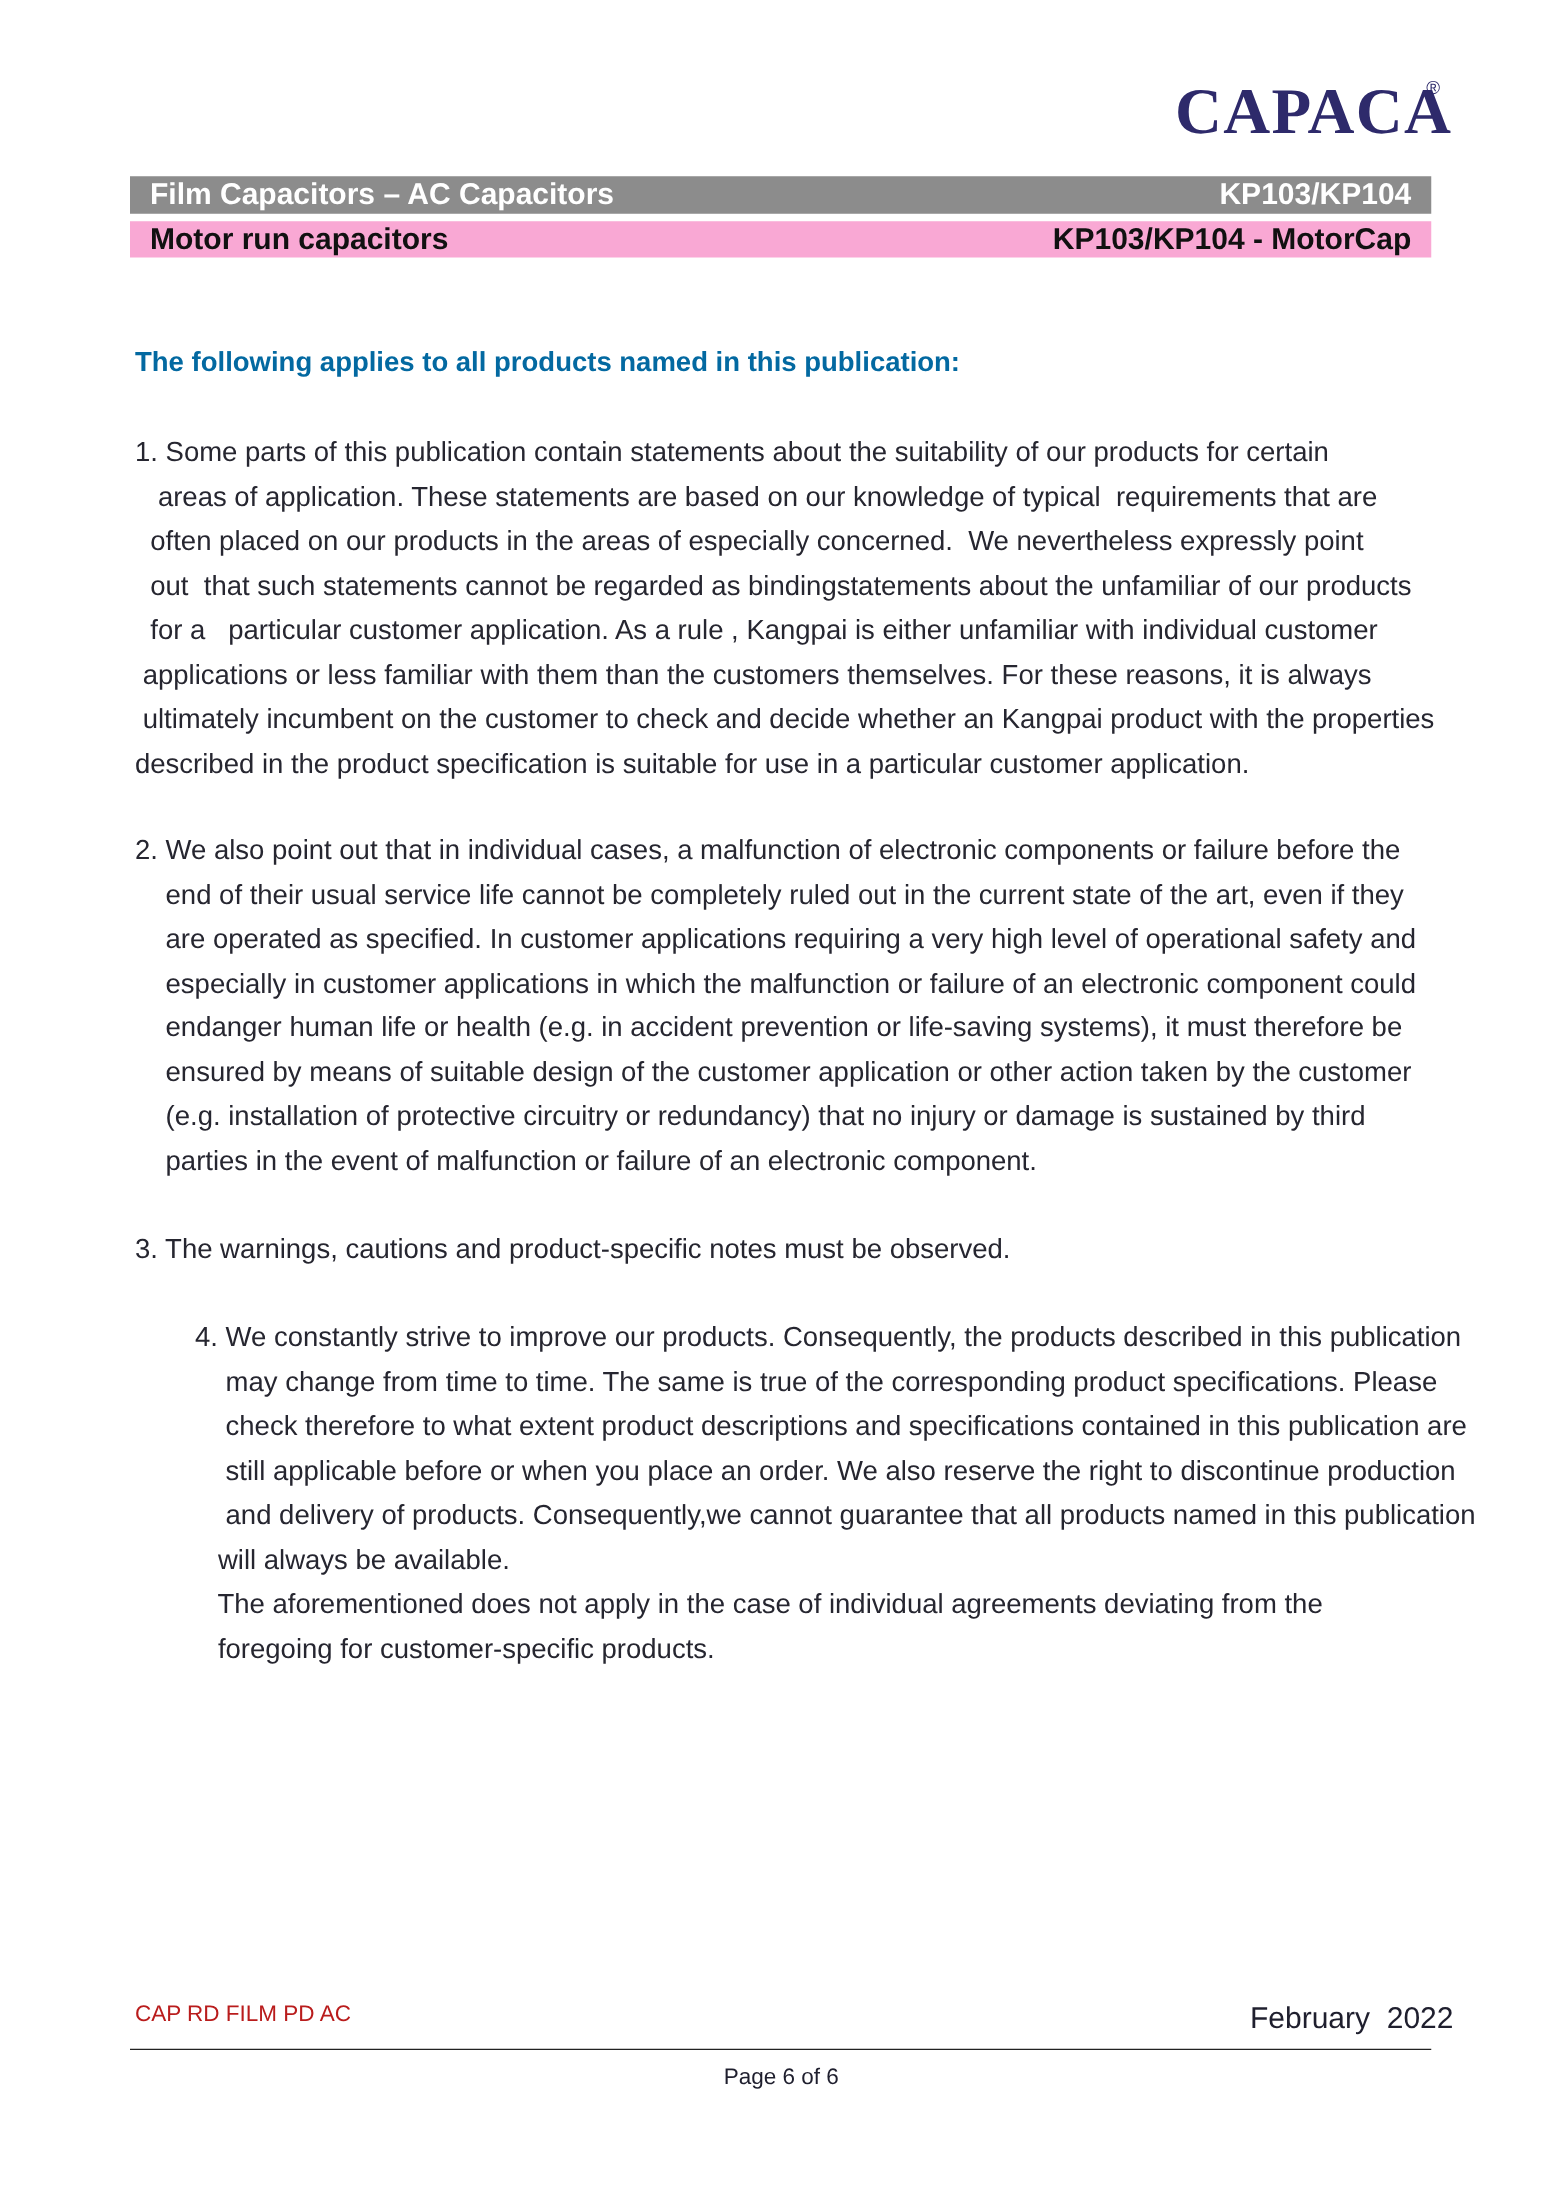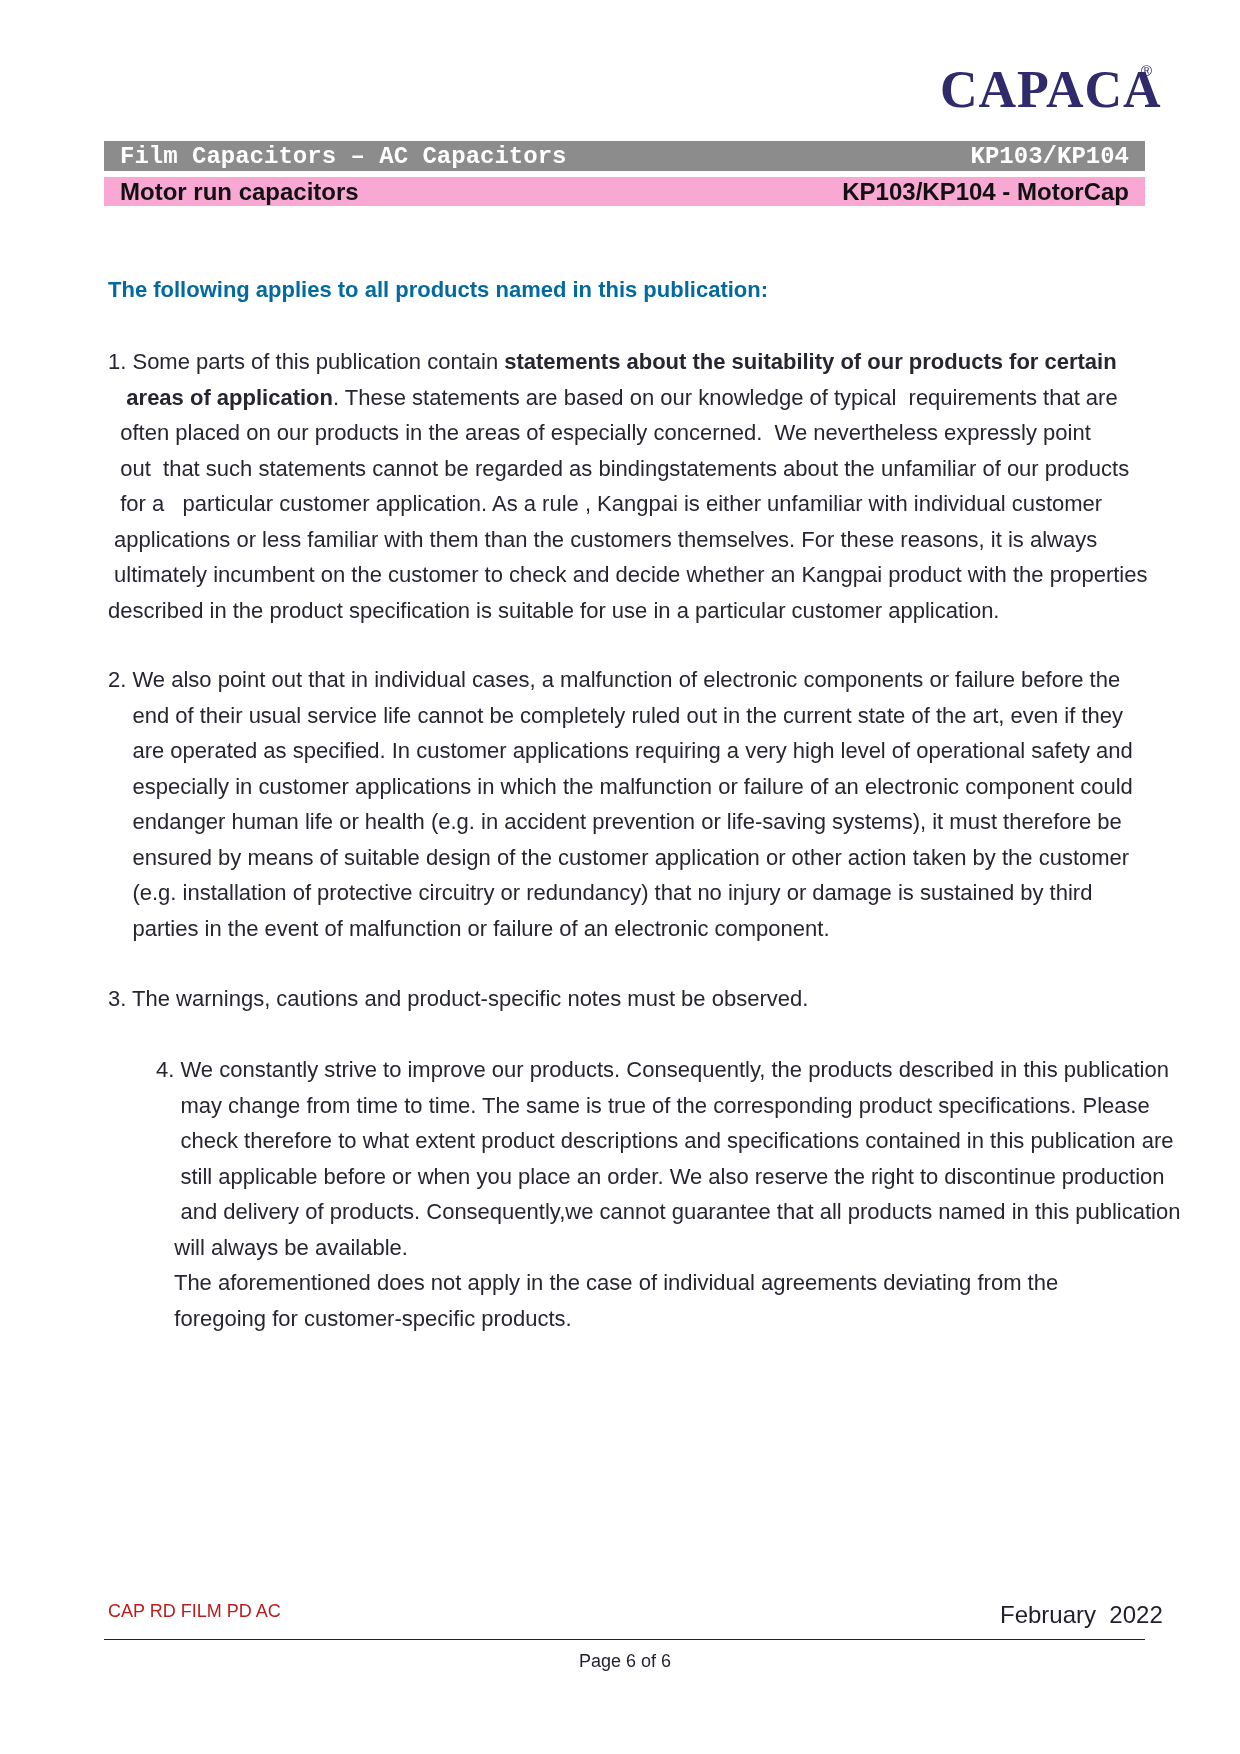--- a/index.html
+++ b/index.html
@@ -18,32 +18,32 @@
   .logo-reg {
     position: absolute; right: 0; top: 2px; font-size: 15px; color: #2e2a6b;
     font-family: "Liberation Sans", sans-serif;
   }
   .bar {
     position: absolute; left: 104px; width: 1041px;
     display: flex; justify-content: space-between; align-items: center;
     box-sizing: border-box; padding: 0 16px;
     font-weight: bold; font-size: 24px;
   }
-  .bar-dark { top: 141px; height: 30px; background: #8c8c8c; color: #ffffff; font-family: Liberation Mono, monospace; }
+  .bar-dark { top: 141px; height: 30px; background: #8c8c8c; color: #ffffff; }
   .bar-light { top: 177px; height: 29px; background: #f9a8d4; color: #111111; }
   .heading {
     position: absolute; left: 108px; top: 277px;
     font-weight: bold; font-size: 22px; color: #0369a1;
   }
   .body-text {
     position: absolute; left: 108px; width: 1100px;
     font-size: 22px; line-height: 35.5px; color: #262630;
   }
   .line { white-space: pre; display: block; }
-  .b { font-weight: bold; margin-top: 36px; }
+  .b { font-weight: normal; margin-top: 36px; }
   .footer-left {
     position: absolute; left: 108px; top: 1601px; font-size: 18px; color: #b91c1c;
   }
   .footer-right {
     position: absolute; left: 1000px; top: 1601px; font-size: 24px; color: #1f1f2e;
     white-space: pre;
   }
   .footer-rule {
     position: absolute; left: 104px; top: 1639px; width: 1041px; height: 0;
     border-top: 1.5px solid #222;

